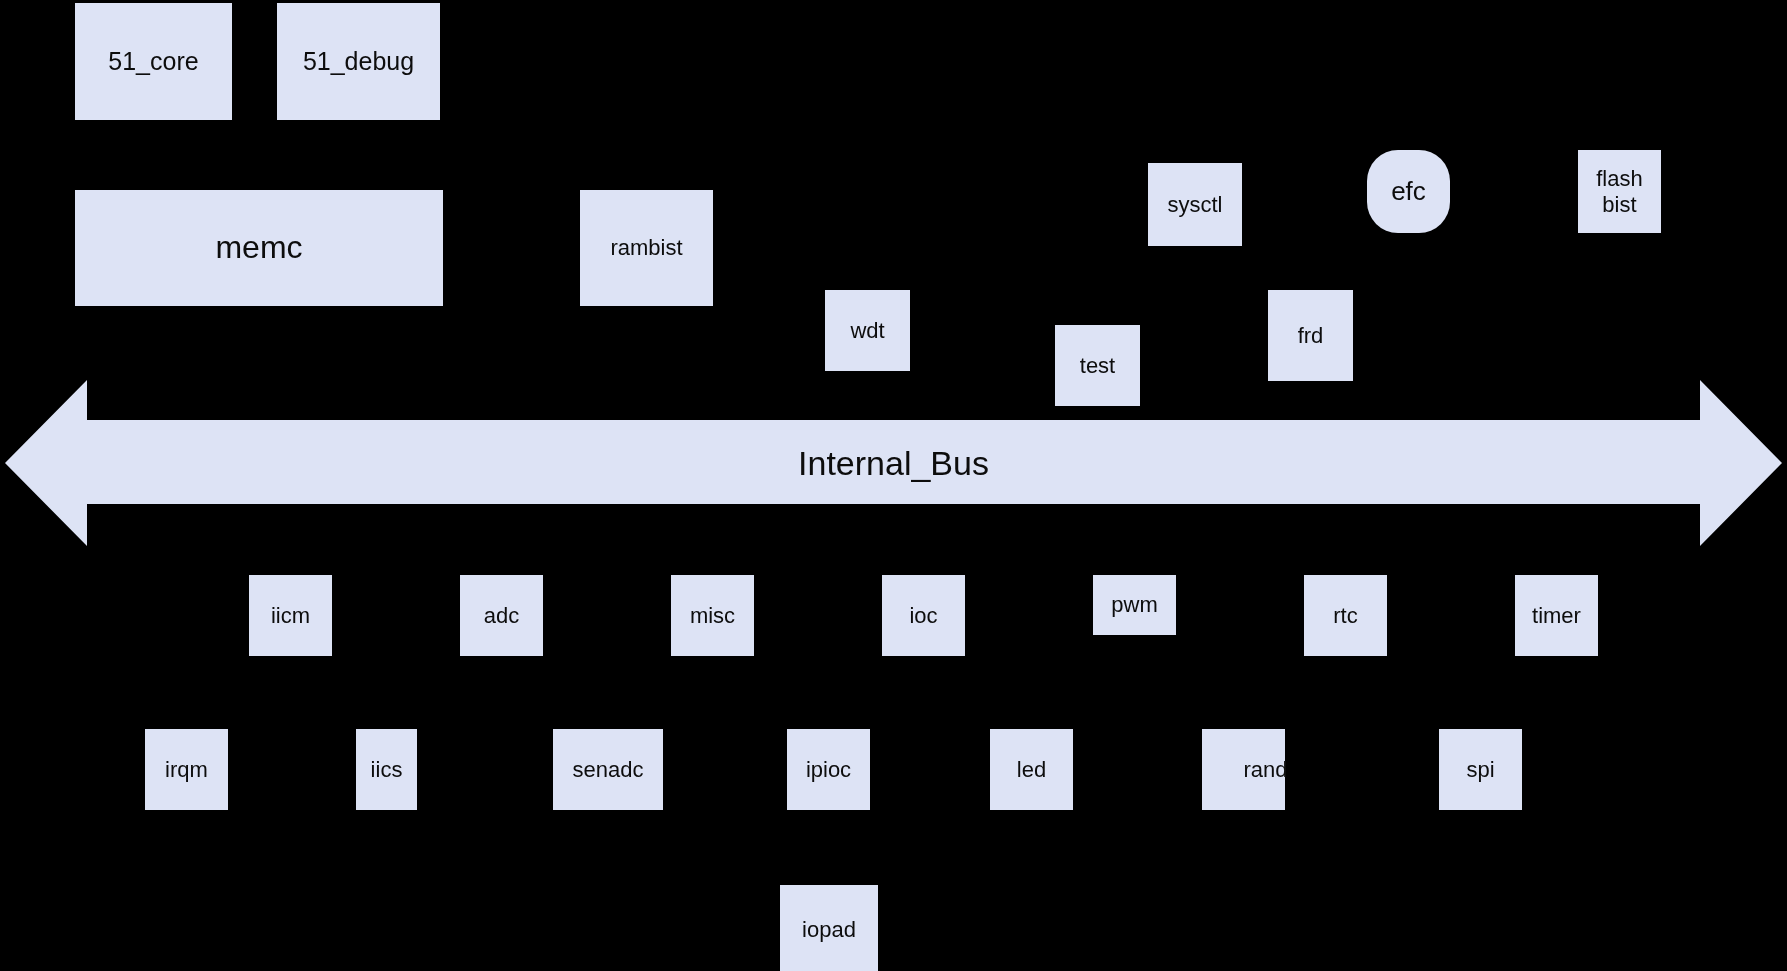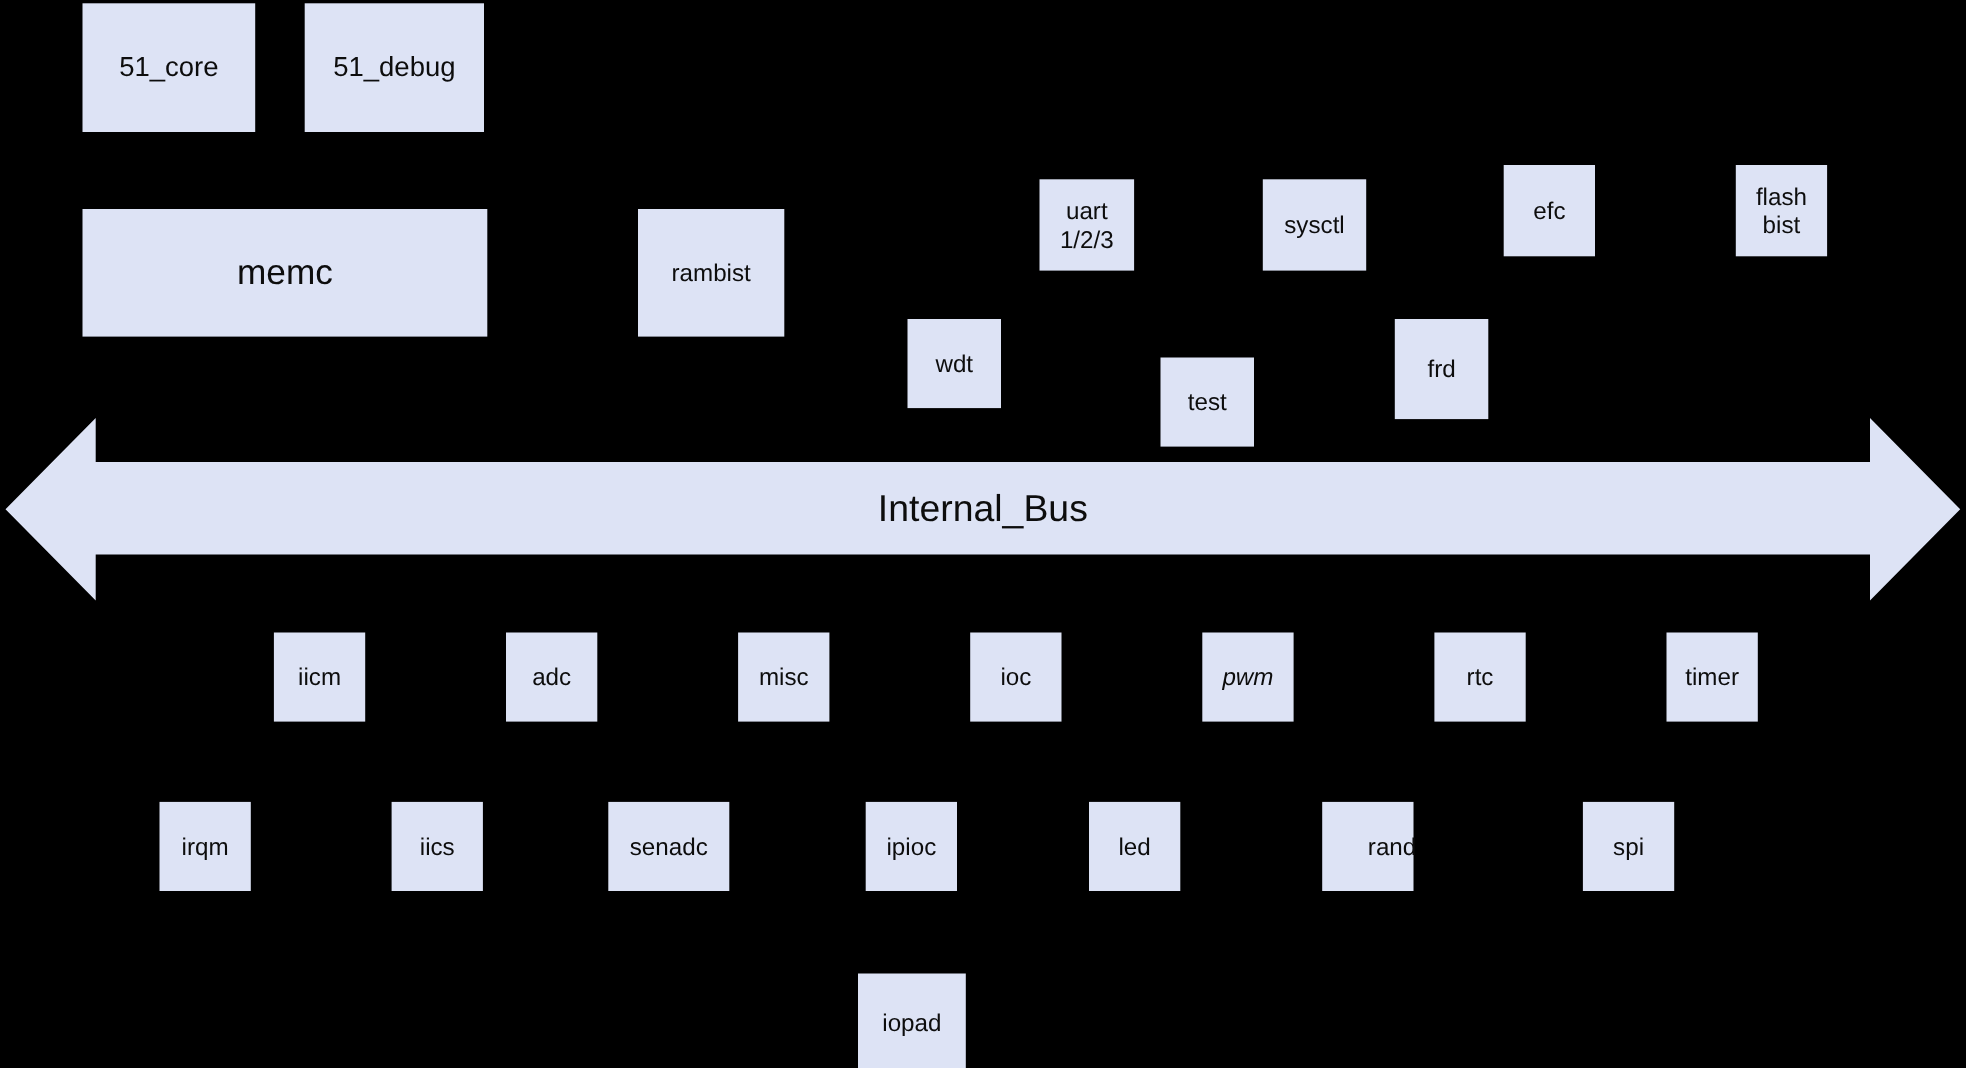--- a/index.html
+++ b/index.html
@@ -66,41 +66,39 @@
       <polygon points="5,85 87,2 87,42 1700,42 1700,2 1782,85 1700,168 1700,126 87,126 87,168" fill="#dde3f5"></polygon>
     </svg>
   </div>
   <div class="bus-label">Internal_Bus</div>
 
   <div class="block" style="left:75px;top:3px;width:157px;height:117px;font-size:25px;">51_core</div>
   <div class="block" style="left:277px;top:3px;width:163px;height:117px;font-size:25px;">51_debug</div>
 
   <div class="block" style="left:75px;top:190px;width:368px;height:116px;font-size:32px;">memc</div>
   <div class="block" style="left:580px;top:190px;width:133px;height:116px;font-size:22px;">rambist</div>
-  <div class="block" style="left:945px;top:163px;width:86px;height:83px;font-size:22px;">uart
-1/2/3</div>
   <div class="block" style="left:1148px;top:163px;width:94px;height:83px;font-size:22px;">sysctl</div>
-  <div class="block" style="left:1367px;top:150px;width:83px;height:83px;font-size:22px;">efc</div>
+  <div class="block" style="left:1367px;top:150px;width:83px;height:83px;font-size:26px;border-radius:31px;">efc</div>
   <div class="block" style="left:1578px;top:150px;width:83px;height:83px;font-size:22px;">flash
 bist</div>
 
   <div class="block" style="left:825px;top:290px;width:85px;height:81px;font-size:22px;">wdt</div>
   <div class="block" style="left:1055px;top:290px;width:85px;height:81px;font-size:22px;margin-top:35px;">test</div>
   <div class="block" style="left:1268px;top:290px;width:85px;height:91px;font-size:22px;">frd</div>
 
   <div class="block" style="left:249px;top:575px;width:83px;height:81px;font-size:22px;">iicm</div>
   <div class="block" style="left:460px;top:575px;width:83px;height:81px;font-size:22px;">adc</div>
   <div class="block" style="left:671px;top:575px;width:83px;height:81px;font-size:22px;">misc</div>
   <div class="block" style="left:882px;top:575px;width:83px;height:81px;font-size:22px;">ioc</div>
-  <div class="block" style="left:1093px;top:575px;width:83px;height:81px;font-size:22px;font-style:italic;">pwm</div>
+  <div class="block" style="left:1093px;top:575px;width:83px;height:60px;font-size:22px;">pwm</div>
   <div class="block" style="left:1304px;top:575px;width:83px;height:81px;font-size:22px;">rtc</div>
   <div class="block" style="left:1515px;top:575px;width:83px;height:81px;font-size:22px;">timer</div>
 
   <div class="block" style="left:145px;top:729px;width:83px;height:81px;font-size:22px;">irqm</div>
-  <div class="block" style="left:356px;top:729px;width:83px;height:81px;font-size:22px;">iics</div>
+  <div class="block" style="left:356px;top:729px;width:61px;height:81px;font-size:22px;">iics</div>
   <div class="block" style="left:553px;top:729px;width:110px;height:81px;font-size:22px;">senadc</div>
   <div class="block" style="left:787px;top:729px;width:83px;height:81px;font-size:22px;">ipioc</div>
   <div class="block" style="left:990px;top:729px;width:83px;height:81px;font-size:22px;">led</div>
   <div class="block" style="left:1202px;top:729px;width:83px;height:81px;font-size:22px;padding-left:44px;">rand</div>
   <div class="block" style="left:1414px;top:729px;width:83px;height:81px;font-size:22px;margin-left:25px;">spi</div>
 
   <div class="block" style="left:780px;top:885px;width:98px;height:90px;font-size:22px;">iopad</div>
 
 </div>
 

